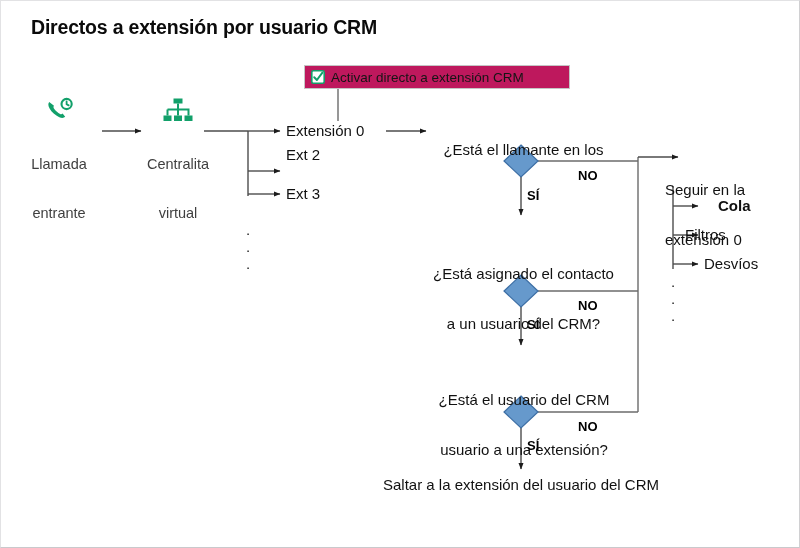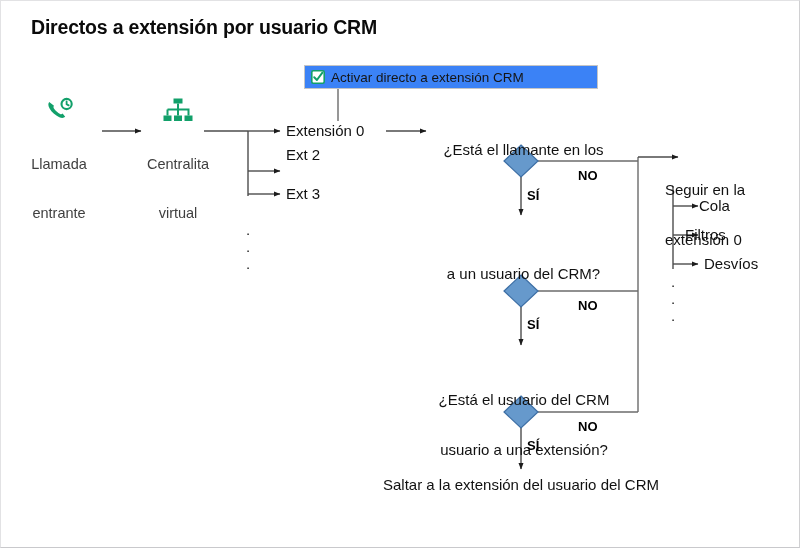--- a/index.html
+++ b/index.html
@@ -58,24 +58,24 @@
   .edge-label {
     color: #000000;
     font-size: 13px;
     font-weight: bold;
     letter-spacing: 0.2px;
   }
   .callout {
     position: absolute;
     left: 303px;
     top: 64px;
-    width: 294px;
+    width: 266px;
     height: 24px;
     box-sizing: border-box;
-    background: #3b82f6;
+    background: #be185d;
     border: 1px solid #c5c5c5;
     display: flex;
     align-items: center;
     padding-left: 6px;
   }
   .callout-text {
     font-size: 13.5px;
     color: #151515;
     margin-left: 6px;
     white-space: pre;
@@ -200,38 +200,39 @@
       <div>.</div>
   </div>
 
   <div class="lbl flow-text center" style="left:430px; top:107px; width:185px;">
     <div>¿Está el llamante en los</div>
   </div>
   <div class="lbl edge-label" style="left:577px; top:168px;">NO</div>
   <div class="lbl edge-label" style="left:526px; top:188px;">SÍ</div>
 
   <div class="lbl flow-text center" style="left:420px; top:231px; width:205px;">
+    <div>¿Está asignado el contacto</div>
     <div>a un usuario del CRM?</div>
   </div>
   <div class="lbl edge-label" style="left:577px; top:298px;">NO</div>
   <div class="lbl edge-label" style="left:526px; top:317px;">SÍ</div>
 
   <div class="lbl flow-text center" style="left:423px; top:357px; width:200px;">
     <div>¿Está el usuario del CRM</div>
     <div>usuario a una extensión?</div>
   </div>
   <div class="lbl edge-label" style="left:577px; top:419px;">NO</div>
   <div class="lbl edge-label" style="left:526px; top:438px;">SÍ</div>
 
   <div class="lbl flow-text" style="left:664px; top:147px; width:110px;">
     <div>Seguir en la</div>
     <div>extensión 0</div>
   </div>
 
-  <div class="lbl flow-text" style="left:698px; top:197px;">Cola</div>
+  <div class="lbl flow-text" style="left:717px; top:197px;font-weight:bold;">Cola</div>
   <div class="lbl flow-text" style="left:684px; top:226px;">Filtros</div>
   <div class="lbl flow-text" style="left:703px; top:255px;">Desvíos</div>
 
   <div class="dots" style="left:668px; top:272px;">
     <div>.</div>
       <div>.</div>
       <div>.</div>
   </div>
 
   <div class="lbl flow-text center" style="left:370px; top:476px; width:300px;">Saltar a la extensión del usuario del CRM</div>

